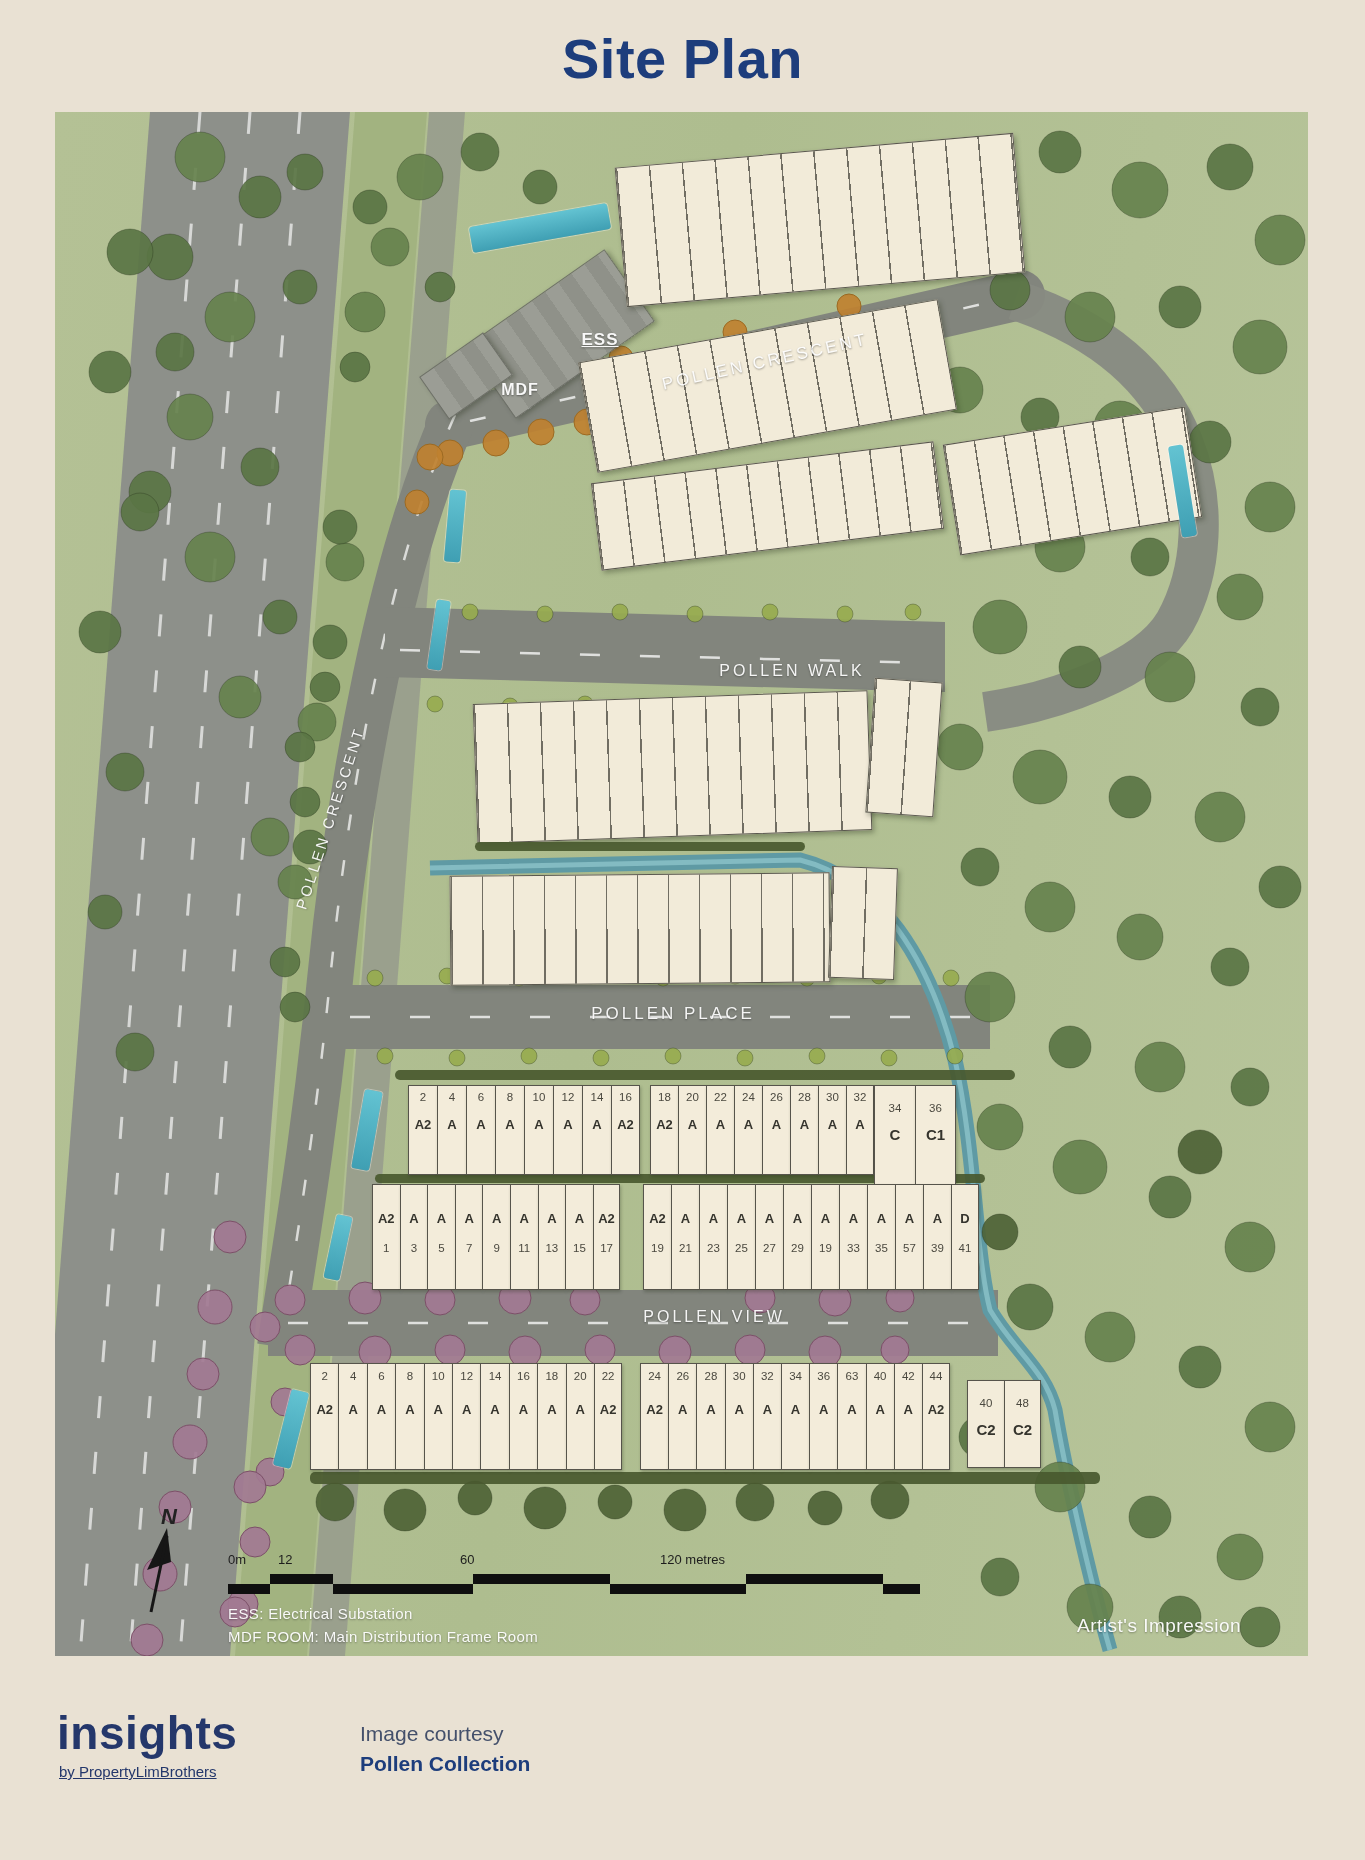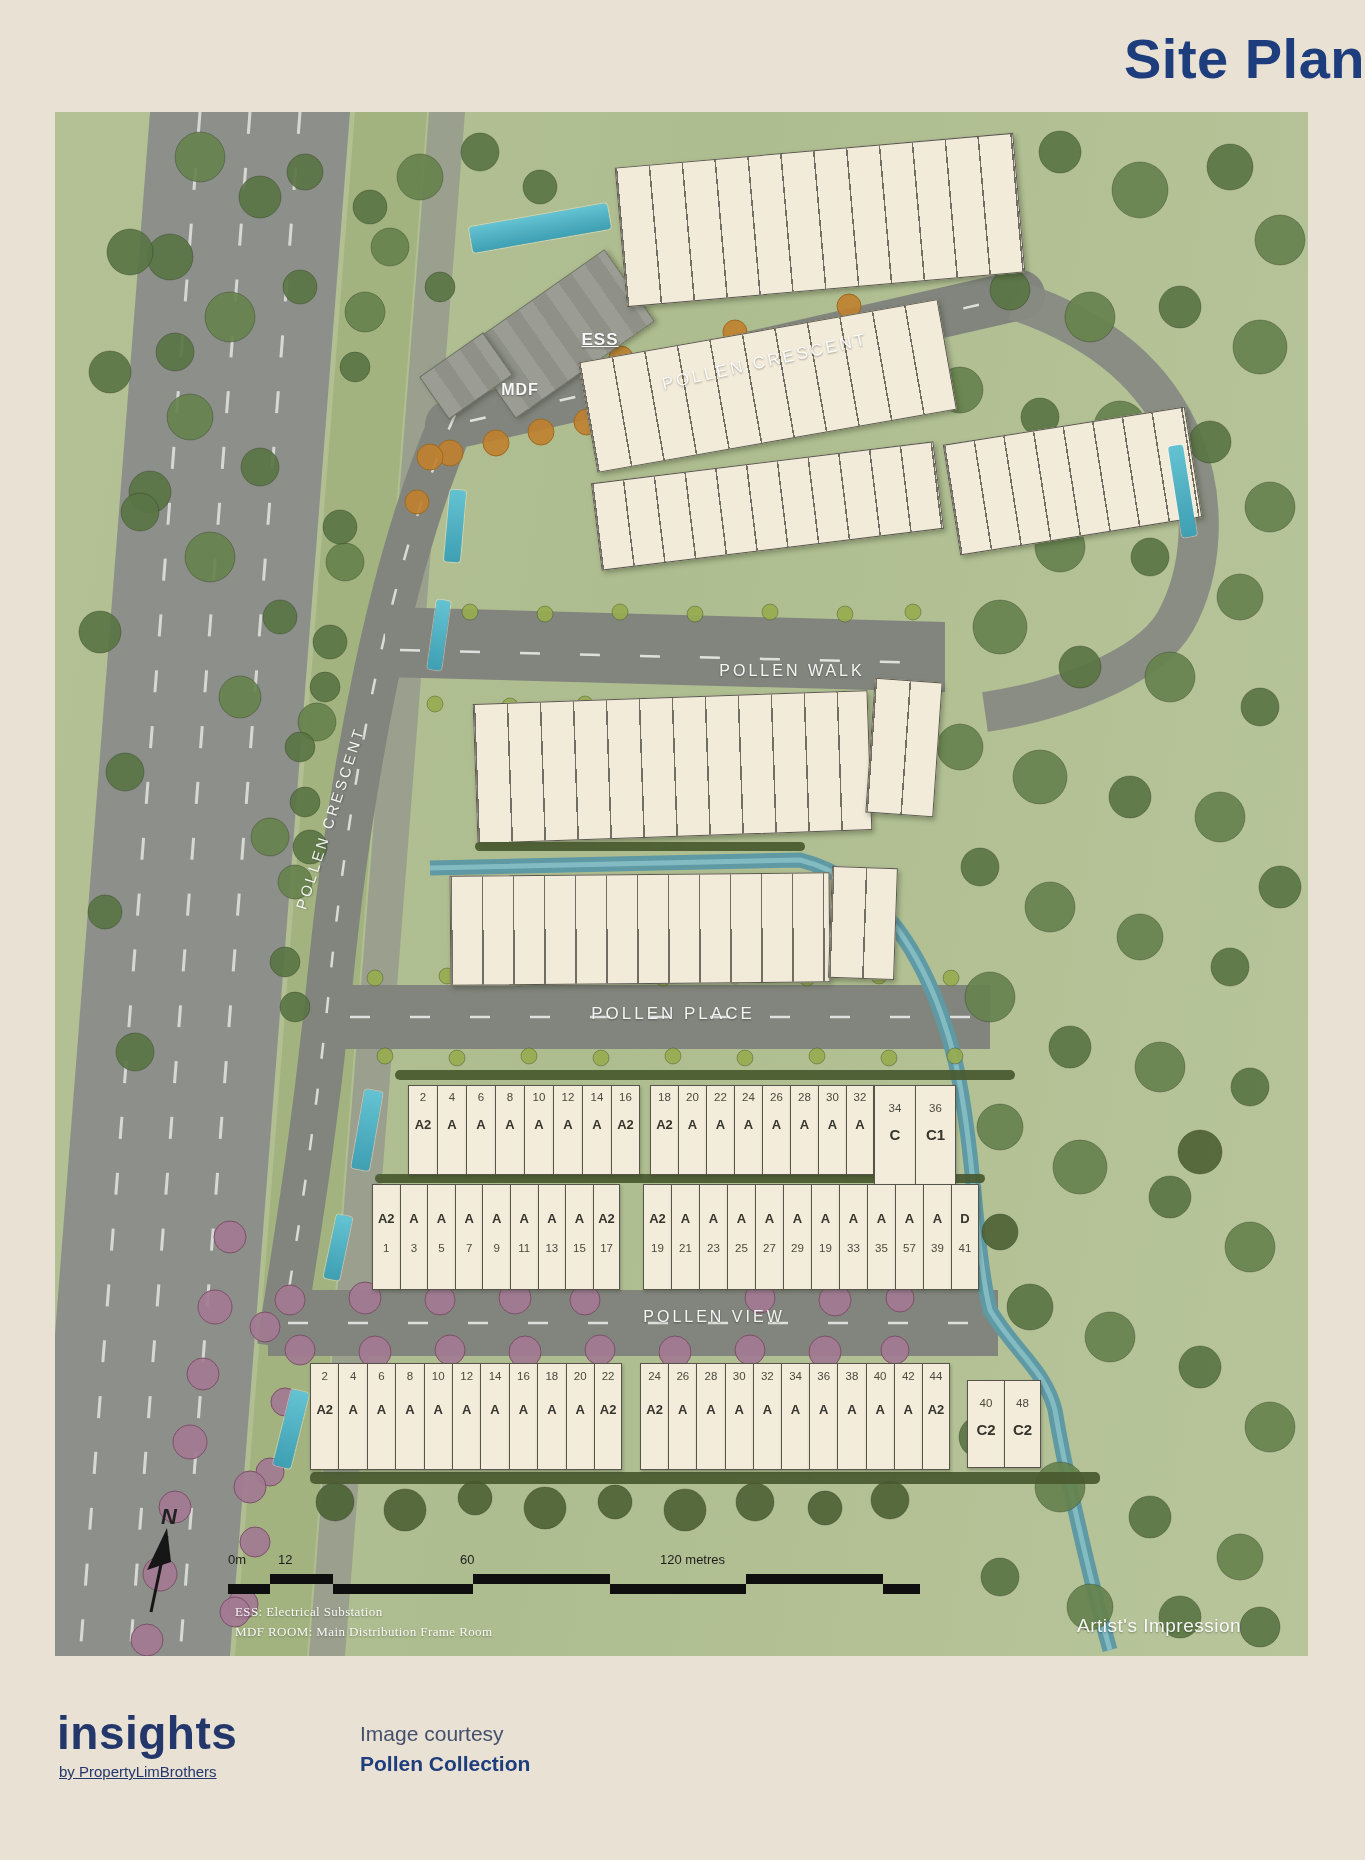--- a/index.html
+++ b/index.html
@@ -1,17 +1,17 @@
 <!DOCTYPE html>
 <html><head>
 <meta charset="utf-8">
 <style>
   html,body{margin:0;padding:0;}
   body{width:1365px;height:1860px;background:#e9e1d3;font-family:"Liberation Sans",sans-serif;position:relative;overflow:hidden;}
-  .title{position:absolute;top:26px;left:0;width:100%;text-align:right;font-size:56px;font-weight:bold;color:#1d3d7c;letter-spacing:0.5px;}
+  .title{position:absolute;top:26px;left:0;width:100%;text-align:center;font-size:56px;font-weight:bold;color:#1d3d7c;letter-spacing:0.5px;}
   
   .plan{position:absolute;left:55px;top:112px;width:1253px;height:1544px;overflow:hidden;
         background:linear-gradient(100deg,#b4c195 0%,#aebd8f 45%,#b8c59b 100%);}
   .plan svg{position:absolute;left:0;top:0;}
   
   .bld{position:absolute;background:#f2ebd9;border:1px solid #5a584e;box-sizing:border-box;
        box-shadow:2px 3px 5px rgba(40,50,30,.35);
        background-image:repeating-linear-gradient(90deg,rgba(58,56,48,.7) 0 1.5px,transparent 1.5px var(--p,33px));}
   .gray{position:absolute;box-sizing:border-box;border:1px solid #6e7068;
         background:repeating-linear-gradient(90deg,#9b9d95 0 16px,#8f9189 16px 32px);
@@ -32,22 +32,22 @@
   
   .stlab{position:absolute;color:rgba(255,255,255,.93);white-space:nowrap;letter-spacing:3px;
          text-shadow:0 1px 2px rgba(0,0,0,.35);transform:translate(-50%,-50%) rotate(var(--r,0deg));font-size:16px;}
   .faclab{position:absolute;color:rgba(255,255,255,.95);font-weight:bold;letter-spacing:1px;
           text-shadow:0 1px 2px rgba(0,0,0,.4);transform:translate(-50%,-50%);font-size:17px;}
   
   .scale{position:absolute;left:173px;top:1440px;width:700px;height:50px;}
   .scale .lab{position:absolute;top:0;font-size:13px;color:#1d1d1d;}
   .scale .bar{position:absolute;top:22px;left:0;width:692px;height:20px;}
   .scale .seg{position:absolute;height:10px;background:#0f0f0f;}
-  .legend{position:absolute;left:180px;top:1490px;color:rgba(255,255,255,.95);font-size:13px;line-height:1.55;
-          text-shadow:0 1px 2px rgba(0,0,0,.35);letter-spacing:.4px;font-family:Liberation Serif, serif;}
+  .legend{position:absolute;left:173px;top:1490px;color:rgba(255,255,255,.95);font-size:15px;line-height:1.55;
+          text-shadow:0 1px 2px rgba(0,0,0,.35);letter-spacing:.4px;}
   .artists{position:absolute;left:1022px;top:1503px;color:rgba(255,255,255,.95);font-size:19px;letter-spacing:.5px;
            text-shadow:0 1px 2px rgba(0,0,0,.35);}
   .north{position:absolute;left:82px;top:1392px;width:70px;height:110px;color:#222;}
   .north .n{position:absolute;left:24px;top:0;font-size:22px;font-weight:bold;font-style:italic;}
   
   .logo{position:absolute;left:57px;top:1706px;color:#24376b;font-size:46px;font-weight:bold;letter-spacing:.5px;}
   .logo-sub{position:absolute;left:59px;top:1763px;color:#24376b;font-size:15px;text-decoration:underline;}
   .courtesy1{position:absolute;left:360px;top:1722px;color:#44506b;font-size:21px;}
   .courtesy2{position:absolute;left:360px;top:1752px;color:#1d3d7c;font-size:21px;font-weight:bold;}
 </style>
@@ -547,21 +547,21 @@
       </div>
       <div class="unit">
         <span class="u-no">34</span>
         <span class="u-ty">A</span>
       </div>
       <div class="unit">
         <span class="u-no">36</span>
         <span class="u-ty">A</span>
       </div>
       <div class="unit">
-        <span class="u-no">38</span>
+        <span class="u-no">63</span>
         <span class="u-ty">A</span>
       </div>
       <div class="unit">
         <span class="u-no">40</span>
         <span class="u-ty">A</span>
       </div>
       <div class="unit">
         <span class="u-no">42</span>
         <span class="u-ty">A</span>
       </div>

